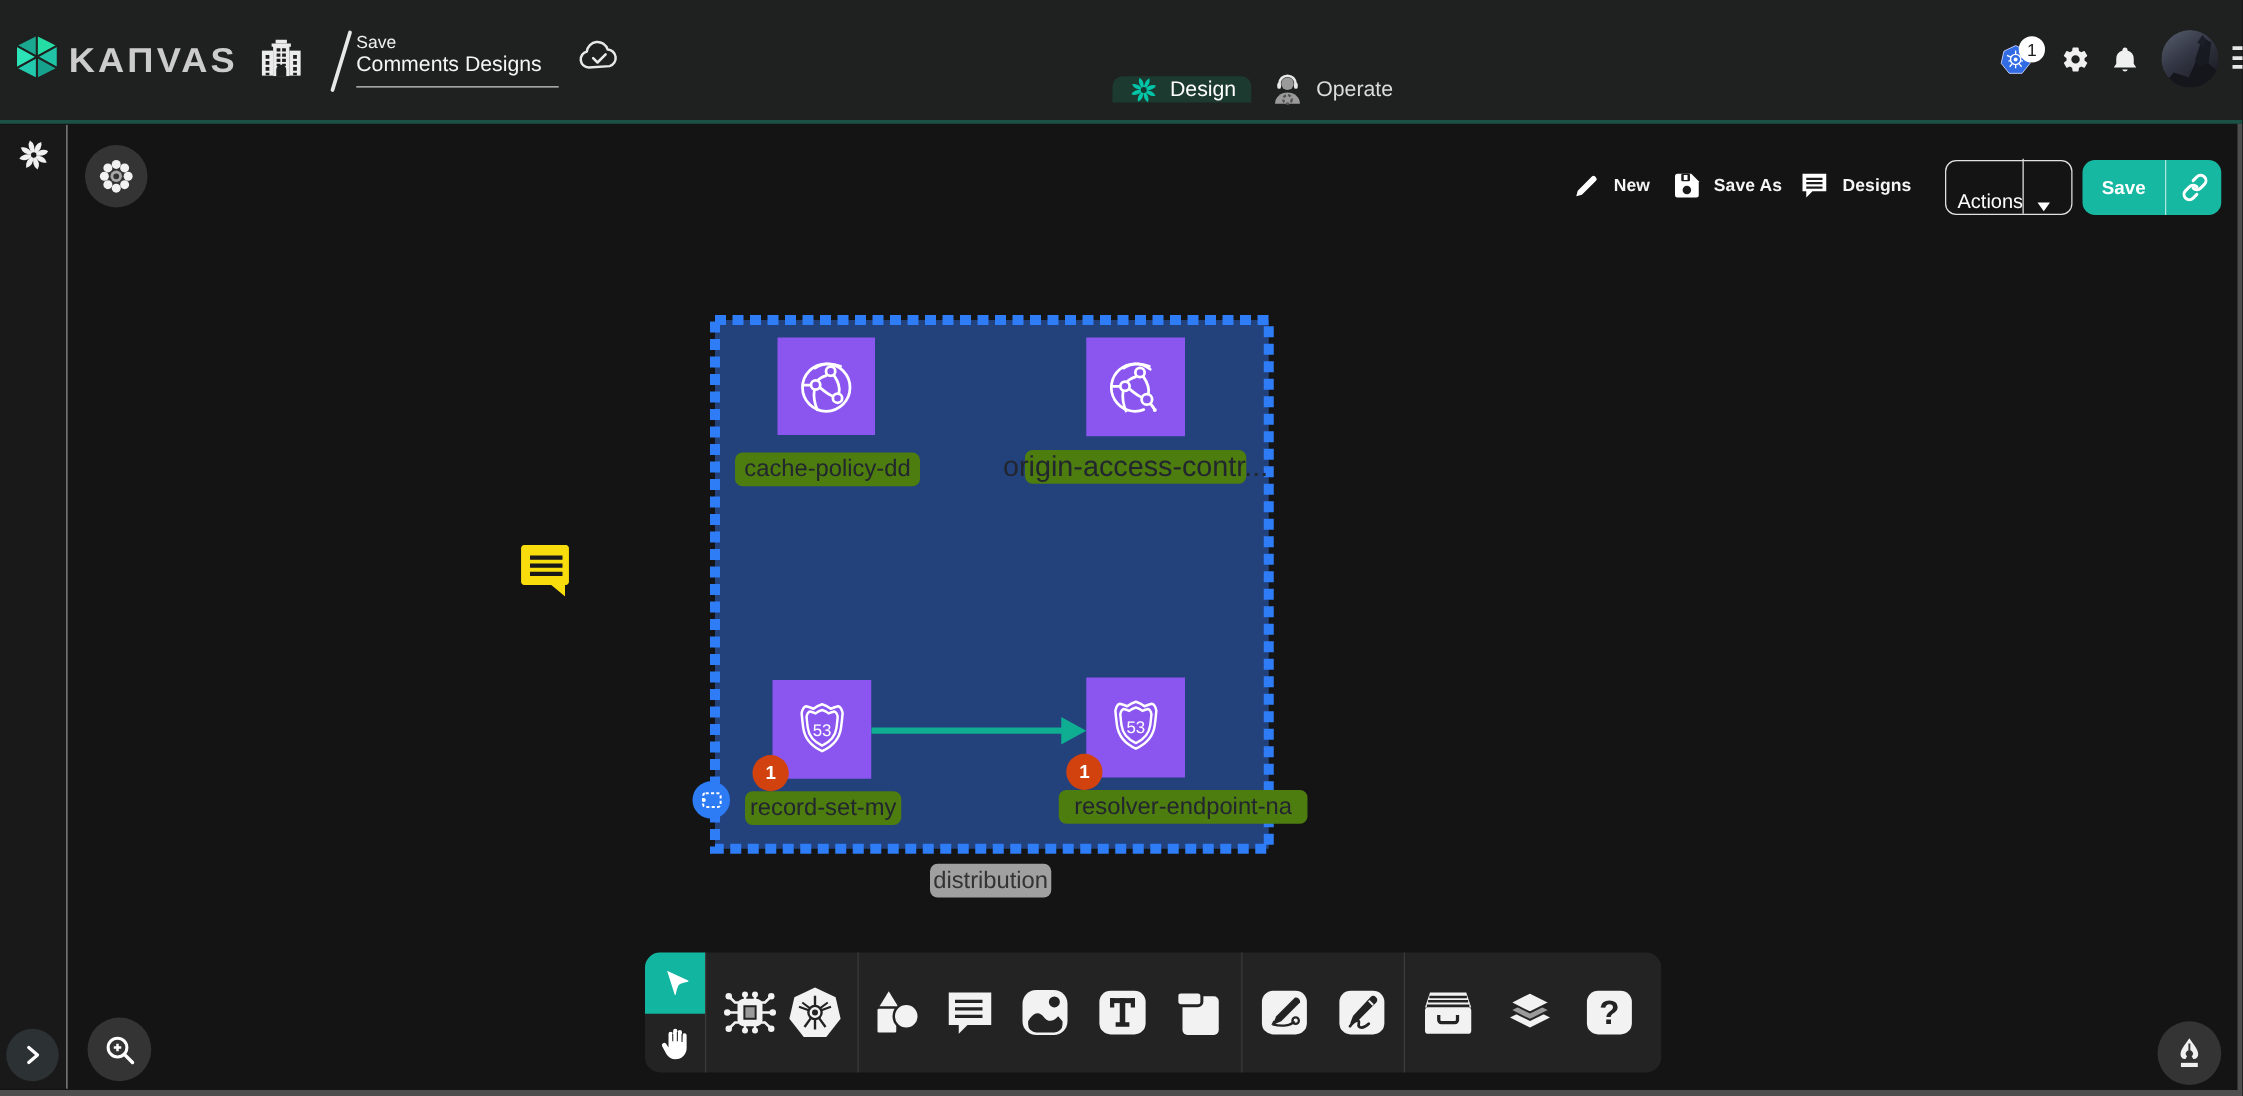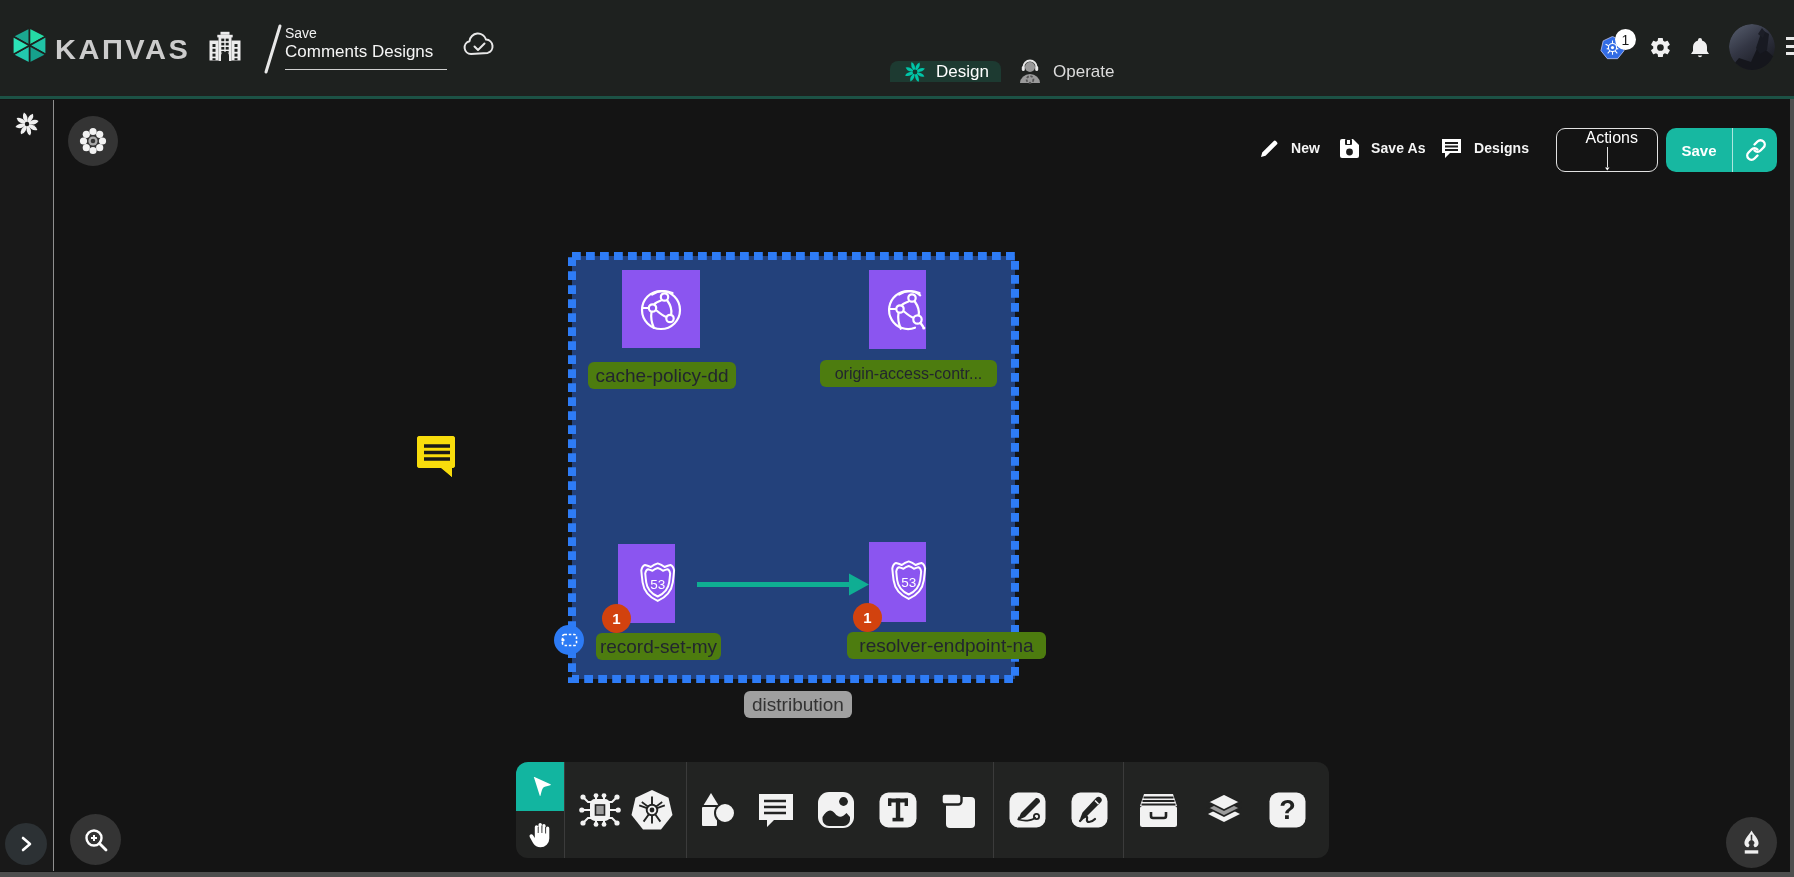--- a/index.html
+++ b/index.html
@@ -34,40 +34,40 @@
   #sidebar { position:absolute; left:0; top:100px; width:54px; height:771px; background:#191919; border-right:1px solid #8f8f8f; }
   #sbspiral { position:absolute; left:14px; top:12px; }
   #sbchev { position:absolute; left:5px; top:723px; width:42px; height:42px; border-radius:50%; background:#2c3134; display:flex; align-items:center; justify-content:center; }
 
   
   #flowerbtn { position:absolute; left:68px; top:116px; width:50px; height:50px; border-radius:50%; background:#343434; display:flex; align-items:center; justify-content:center; }
   .tbitem { position:absolute; top:128px; height:40px; display:flex; align-items:center; gap:11px; color:#f5f5f5; font-size:14px; font-weight:700; letter-spacing:0.1px; }
   #tbNew { left:1259px; }
   #tbSave { left:1339px; }
   #tbComments { left:1440px; }
-  #btnActions { position:absolute; left:1556px; top:128px; width:102px; height:44px; border:1px solid #e2e2e2; border-radius:9px; color:#fff; display:flex; align-items:center;flex-direction:column; }
+  #btnActions { position:absolute; left:1556px; top:128px; width:102px; height:44px; border:1px solid #e2e2e2; border-radius:9px; color:#fff; display:flex; align-items:flex-end; }
   #btnActions .txt { font-size:16px; padding-left:9px; width:61px; }
   #btnActions .sep { width:1px; height:44px; background:#e2e2e2; }
   #btnShare { position:absolute; left:1666px; top:128px; width:111px; height:44px; background:#17b8a1; border-radius:10px; color:#fff; display:flex; align-items:center; }
   #btnShare .txt { font-size:15px; font-weight:700; width:66px; text-align:center; }
   #btnShare .sep { width:1px; height:44px; background:rgba(255,255,255,0.65); }
 
   
   #selrect { position:absolute; left:558px; top:245px; }
-  .node { position:absolute; width:57px; height:79px; background:#8b55f0; }
+  .node { position:absolute; width:79px; height:79px; background:#8b55f0; }
   #n1 { left:622px; top:270px; width:78px; height:78px; }
   #n2 { left:869px; top:270px; }
   #n3 { left:618px; top:544px; }
   #n4 { left:869px; top:542px; height:80px; }
   .nlabel { position:absolute; height:27px; background:#4d7c0f; border-radius:6px; color:#22262e; font-size:19px; display:flex; align-items:center; justify-content:center; white-space:nowrap; }
   #l1 { left:588px; top:362px; width:148px; }
   #l2 { left:820px; top:360px; width:177px; }
   #l3 { left:596px; top:633px; width:125px; }
   #l4 { left:819px; top:632px; width:199px;margin-left:28px; }
-  #l5 { left:744px; top:691px; width:108px; background:#a0a0a0; color:#333; }
+  #l5 { left:744px; top:691px; width:97px; background:#a0a0a0; color:#333; }
   .badge { position:absolute; width:29px; height:29px; border-radius:50%; background:#d2420e; color:#fff; font-size:15px; font-weight:700; display:flex; align-items:center; justify-content:center; }
   #b1 { left:602px; top:604px; }
   #b2 { left:853px; top:603px; }
   #handle { position:absolute; left:554px; top:625px; width:30px; height:30px; border-radius:50%; background:#2d7bf5; display:flex; align-items:center; justify-content:center; }
   #edge { position:absolute; left:697px; top:570px; }
   #ycomment { position:absolute; left:414px; top:433px; }
 
   
   #dock { position:absolute; left:516px; top:762px; width:813px; height:96px; background:#222322; border-radius:12px; }
   #dockSel { position:absolute; left:0; top:0; width:48px; height:49px; background:#12b5a0; border-radius:12px 0 0 0; display:flex; align-items:center; justify-content:center; }
@@ -354,21 +354,21 @@
       <text x="39.7" y="44.5" text-anchor="middle" font-family="Liberation Sans" font-size="13.5" fill="#fff">53</text>
     </svg>
   </div>
 
   <svg id="edge" width="180" height="30" viewBox="0 0 180 30">
     <line x1="0" y1="14.5" x2="154" y2="14.5" stroke="#0fae93" stroke-width="5"></line>
     <polygon points="152,3.5 172,14.5 152,25.5" fill="#0fae93"></polygon>
   </svg>
 
   <div class="nlabel" id="l1">cache-policy-dd</div>
-  <div class="nlabel" id="l2" style="font-size:16px">origin-access-contr...</div>
+  <div class="nlabel" id="l2" style="font-size:23px">origin-access-contr...</div>
   <div class="nlabel" id="l3">record-set-my</div>
   <div class="nlabel" id="l4">resolver-endpoint-na</div>
   <div class="nlabel" id="l5">distribution</div>
 
   <div class="badge" id="b1">1</div>
   <div class="badge" id="b2">1</div>
   <div id="handle">
     <svg width="17" height="14" viewBox="0 0 17 14">
       <rect x="1.5" y="1.5" width="14" height="11" rx="2" fill="none" stroke="#fff" stroke-width="1.6" stroke-dasharray="2.5 1.8"></rect>
       <circle cx="2" cy="7" r="1.6" fill="#fff"></circle>

